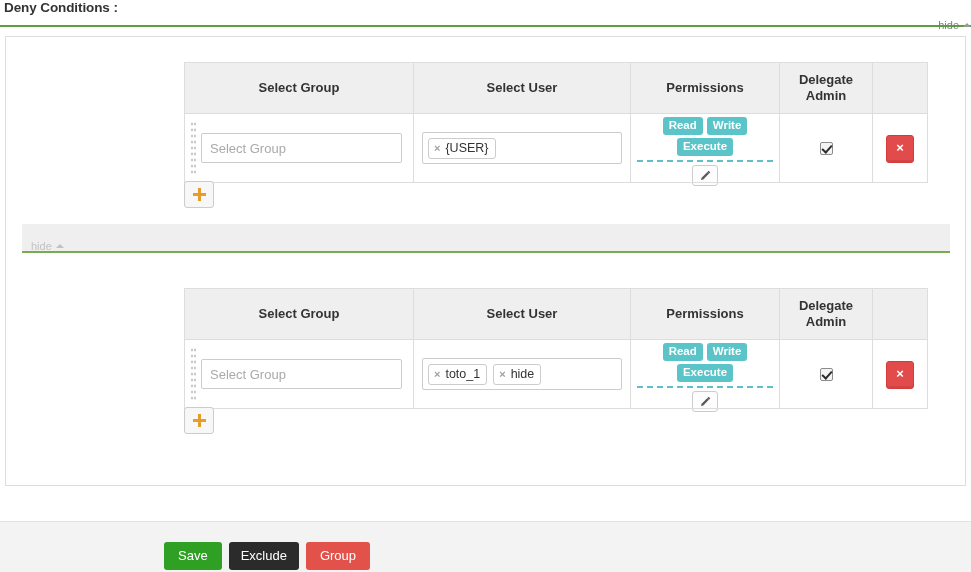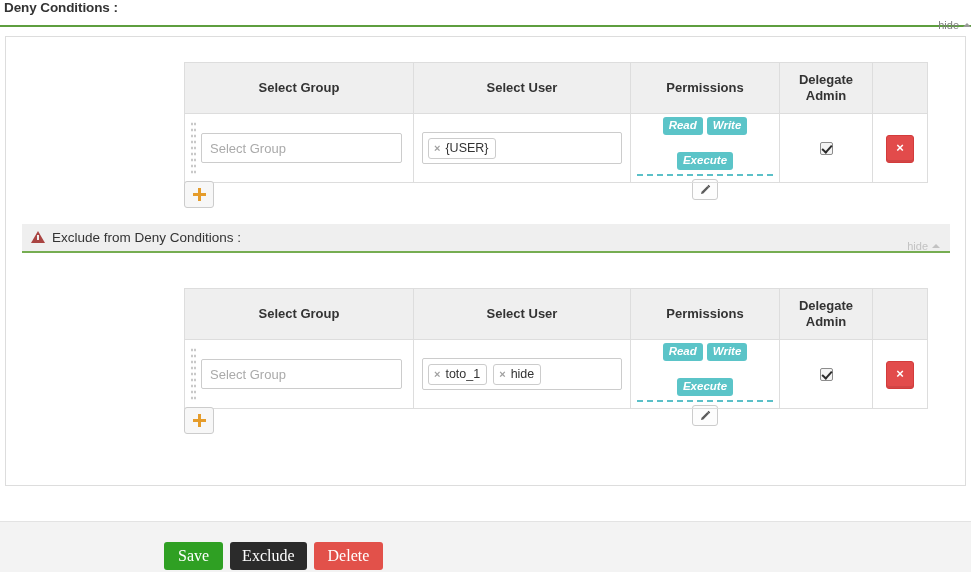--- a/index.html
+++ b/index.html
@@ -235,24 +235,23 @@
   
   .perm-cell {
     height: 62px;
     padding: 3px 6px 3px 6px;
     text-align: center;
   }
   .perm-badges {
     display: flex;
     flex-wrap: wrap;
     justify-content: center;
-    gap: 17px 4px;
+    gap: 3px 4px;
     border-bottom: 2px dashed #5bc0c8;
     padding-bottom: 4px;
-    font-style: italic;
   }
   .badge {
     display: inline-block;
     background: #5bc4c8;
     color: #ffffff;
     font-size: 11.5px;
     font-weight: bold;
     border-radius: 3px;
     padding: 2px 6px 3px;
     line-height: 13px;
@@ -357,22 +356,22 @@
     position: absolute;
     left: 164px;
     top: 20px;
     display: flex;
     gap: 7px;
   }
   .btn {
     border: none;
     border-radius: 3px;
     color: #fff;
-    font-family: Liberation Serif, serif;
-    font-size: 16px;
+    font-family: Liberation Sans, sans-serif;
+    font-size: 13px;
     padding: 6px 14px 7px;
     cursor: pointer;
     line-height: 15px;
   }
   .btn-save   { background: #2fa023; }
   .btn-cancel { background: #2b2b2b; padding-left: 12px; padding-right: 12px; }
   .btn-delete { background: #e2514a; }
 </style>
 </head>
 <body>
@@ -448,24 +447,20 @@
       </td>
     </tr>
   </tbody>
 </table>
 
 <div class="btn-add a1">
   <span class="plus-icon"></span>
 </div>
 
 <div class="exclude-banner">
-  <span class="title">
-    <span class="warn-tri"></span>
-    <span>Exclude from Deny Conditions :</span>
-  </span>
   <a class="hide-link">
     <span>hide</span><span class="caret-up"></span>
   </a>
 </div>
 
 <table class="perm-table t2">
   <thead>
     <tr>
       <th class="col-group">Select Group</th>
       <th class="col-user">Select User</th>
@@ -533,15 +528,15 @@
 </table>
 
 <div class="btn-add a2">
   <span class="plus-icon"></span>
 </div>
 
 <div class="footer">
   <div class="footer-btns">
     <button class="btn btn-save">Save</button>
     <button class="btn btn-cancel">Exclude</button>
-    <button class="btn btn-delete">Delete</button>
+    <button class="btn btn-delete">Group</button>
   </div>
 </div>
 
 </body></html>

